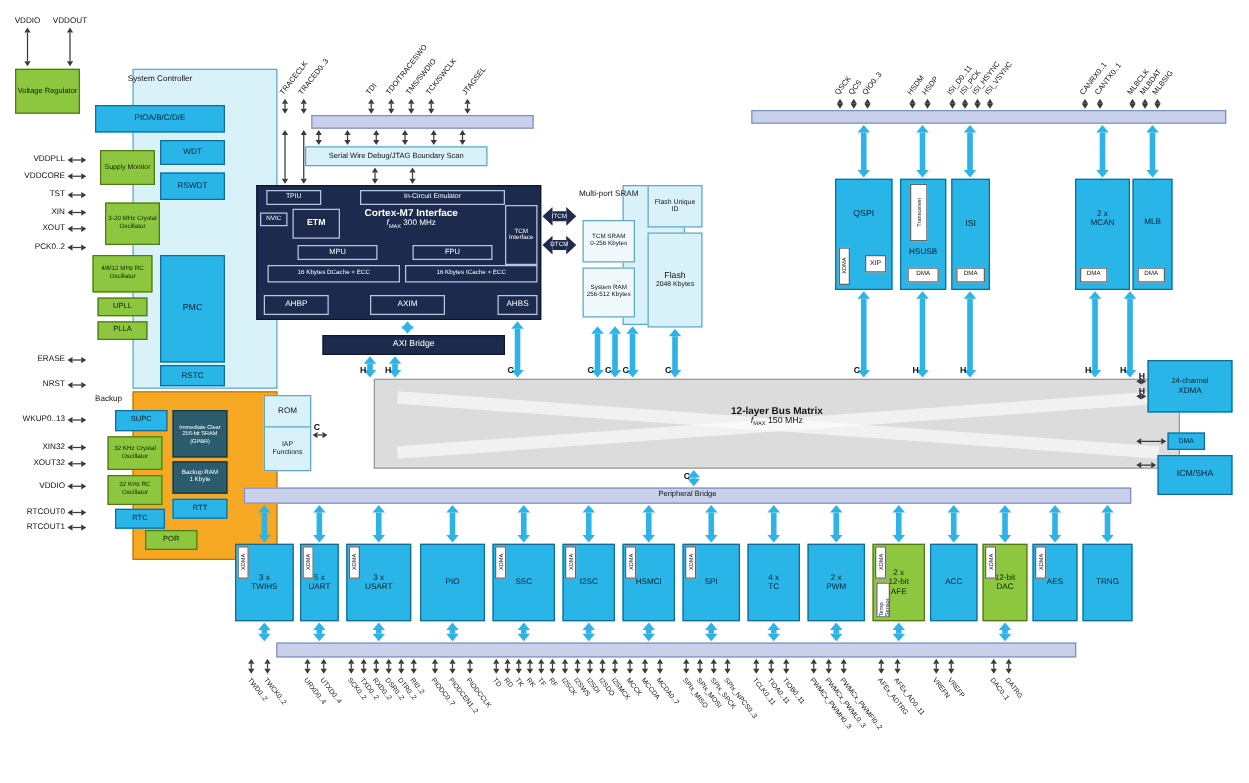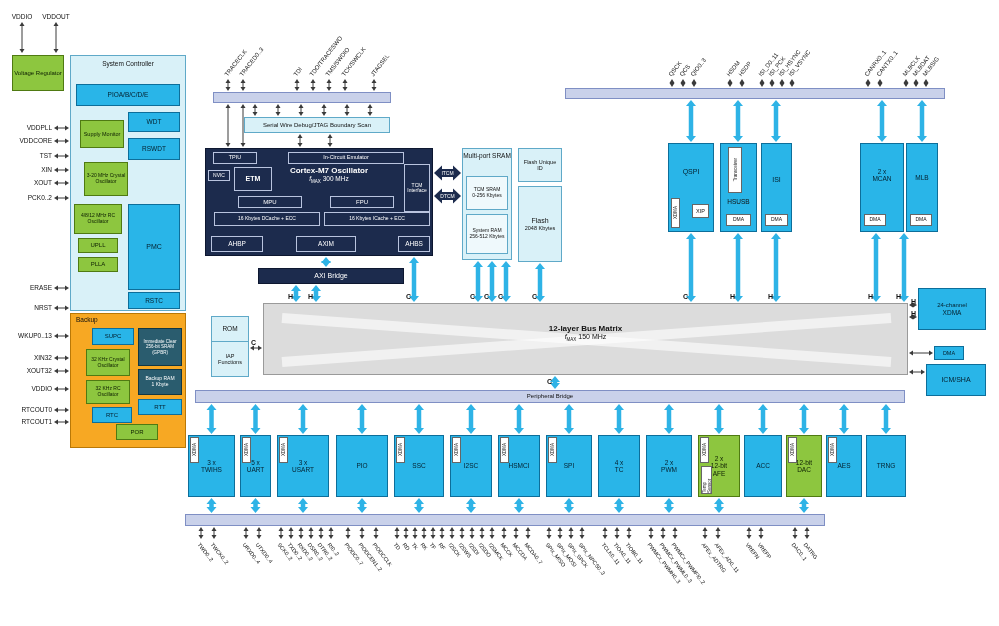--- a/index.html
+++ b/index.html
@@ -1,18 +1,18 @@
 <!DOCTYPE html>
 <html><head>
 <meta charset="utf-8">
 <style>
   html,body{margin:0;padding:0;background:#fff;}
   #canvas{position:relative;width:999px;height:626px;background:#ffffff;
           font-family:"Liberation Sans",sans-serif;color:#111;overflow:hidden;}
-  .panel{position:absolute;box-sizing:border-box;border:1px solid #666;}
+  .panel{position:absolute;box-sizing:border-box;border:1px solid #666;margin-left:36px;}
   .box{position:absolute;box-sizing:border-box;border:1px solid #555;display:flex;
        align-items:center;justify-content:center;text-align:center;line-height:1.15;}
   .col{flex-direction:column;}
   .cyan{background:#29B5E8;border-color:#0D6E9A;color:#04202e;}
   .green{background:#8DC63F;border-color:#4F7A12;color:#0d1f02;}
   .lightcyan{background:#D9F1F8;border-color:#5FA9C8;}
   .subcyan{background:#EFF9FC;border-color:#5FA9C8;}
   .navy{background:#1C2B4D;border-color:#0D1730;color:#fff;}
   .navy-sub{position:absolute;box-sizing:border-box;border:1px solid #B9C4DF;color:#fff;
             display:flex;align-items:center;justify-content:center;text-align:center;line-height:1.05;}
@@ -73,21 +73,21 @@
 
   <div class="panel lavender" style="left:213px;top:92px;width:178px;height:11px;"></div>
   <div class="box lightcyan f6" style="left:244px;top:117px;width:146px;height:16px;">Serial Wire Debug/JTAG Boundary Scan</div>
 
   <div class="box navy" style="left:205px;top:148px;width:228px;height:108px;"></div>
   <div class="navy-sub f55" style="left:213px;top:152px;width:44px;height:12px;">TPIU</div>
   <div class="navy-sub f55" style="left:288px;top:152px;width:116px;height:12px;">In-Circuit Emulator</div>
   <div class="navy-sub f5" style="left:208px;top:170px;width:22px;height:11px;">NVIC</div>
   <div class="navy-sub f7 bold" style="left:234px;top:167px;width:38px;height:24px;">ETM</div>
   <div class="cpu-title" style="left:260px;top:166px;width:138px;">
-    <div class="f8 bold">Cortex-M7 Oscillator</div>
+    <div class="f8 bold">Cortex-M7 Interface</div>
     <div class="f65"><i>f</i><sub>MAX</sub><span> 300 MHz</span></div>
   </div>
   <div class="navy-sub f5" style="left:404px;top:164px;width:26px;height:48px;">TCM Interface</div>
   <div class="navy-sub f6" style="left:238px;top:196px;width:64px;height:12px;">MPU</div>
   <div class="navy-sub f6" style="left:330px;top:196px;width:64px;height:12px;">FPU</div>
   <div class="navy-sub f5" style="left:214px;top:212px;width:106px;height:14px;">16 Kbytes  DCache + ECC</div>
   <div class="navy-sub f5" style="left:324px;top:212px;width:106px;height:14px;">16 Kbytes  ICache + ECC</div>
   <div class="navy-sub f65" style="left:211px;top:236px;width:52px;height:16px;">AHBP</div>
   <div class="navy-sub f65" style="left:296px;top:236px;width:60px;height:16px;">AXIM</div>
   <div class="navy-sub f65" style="left:398px;top:236px;width:32px;height:16px;">AHBS</div>

